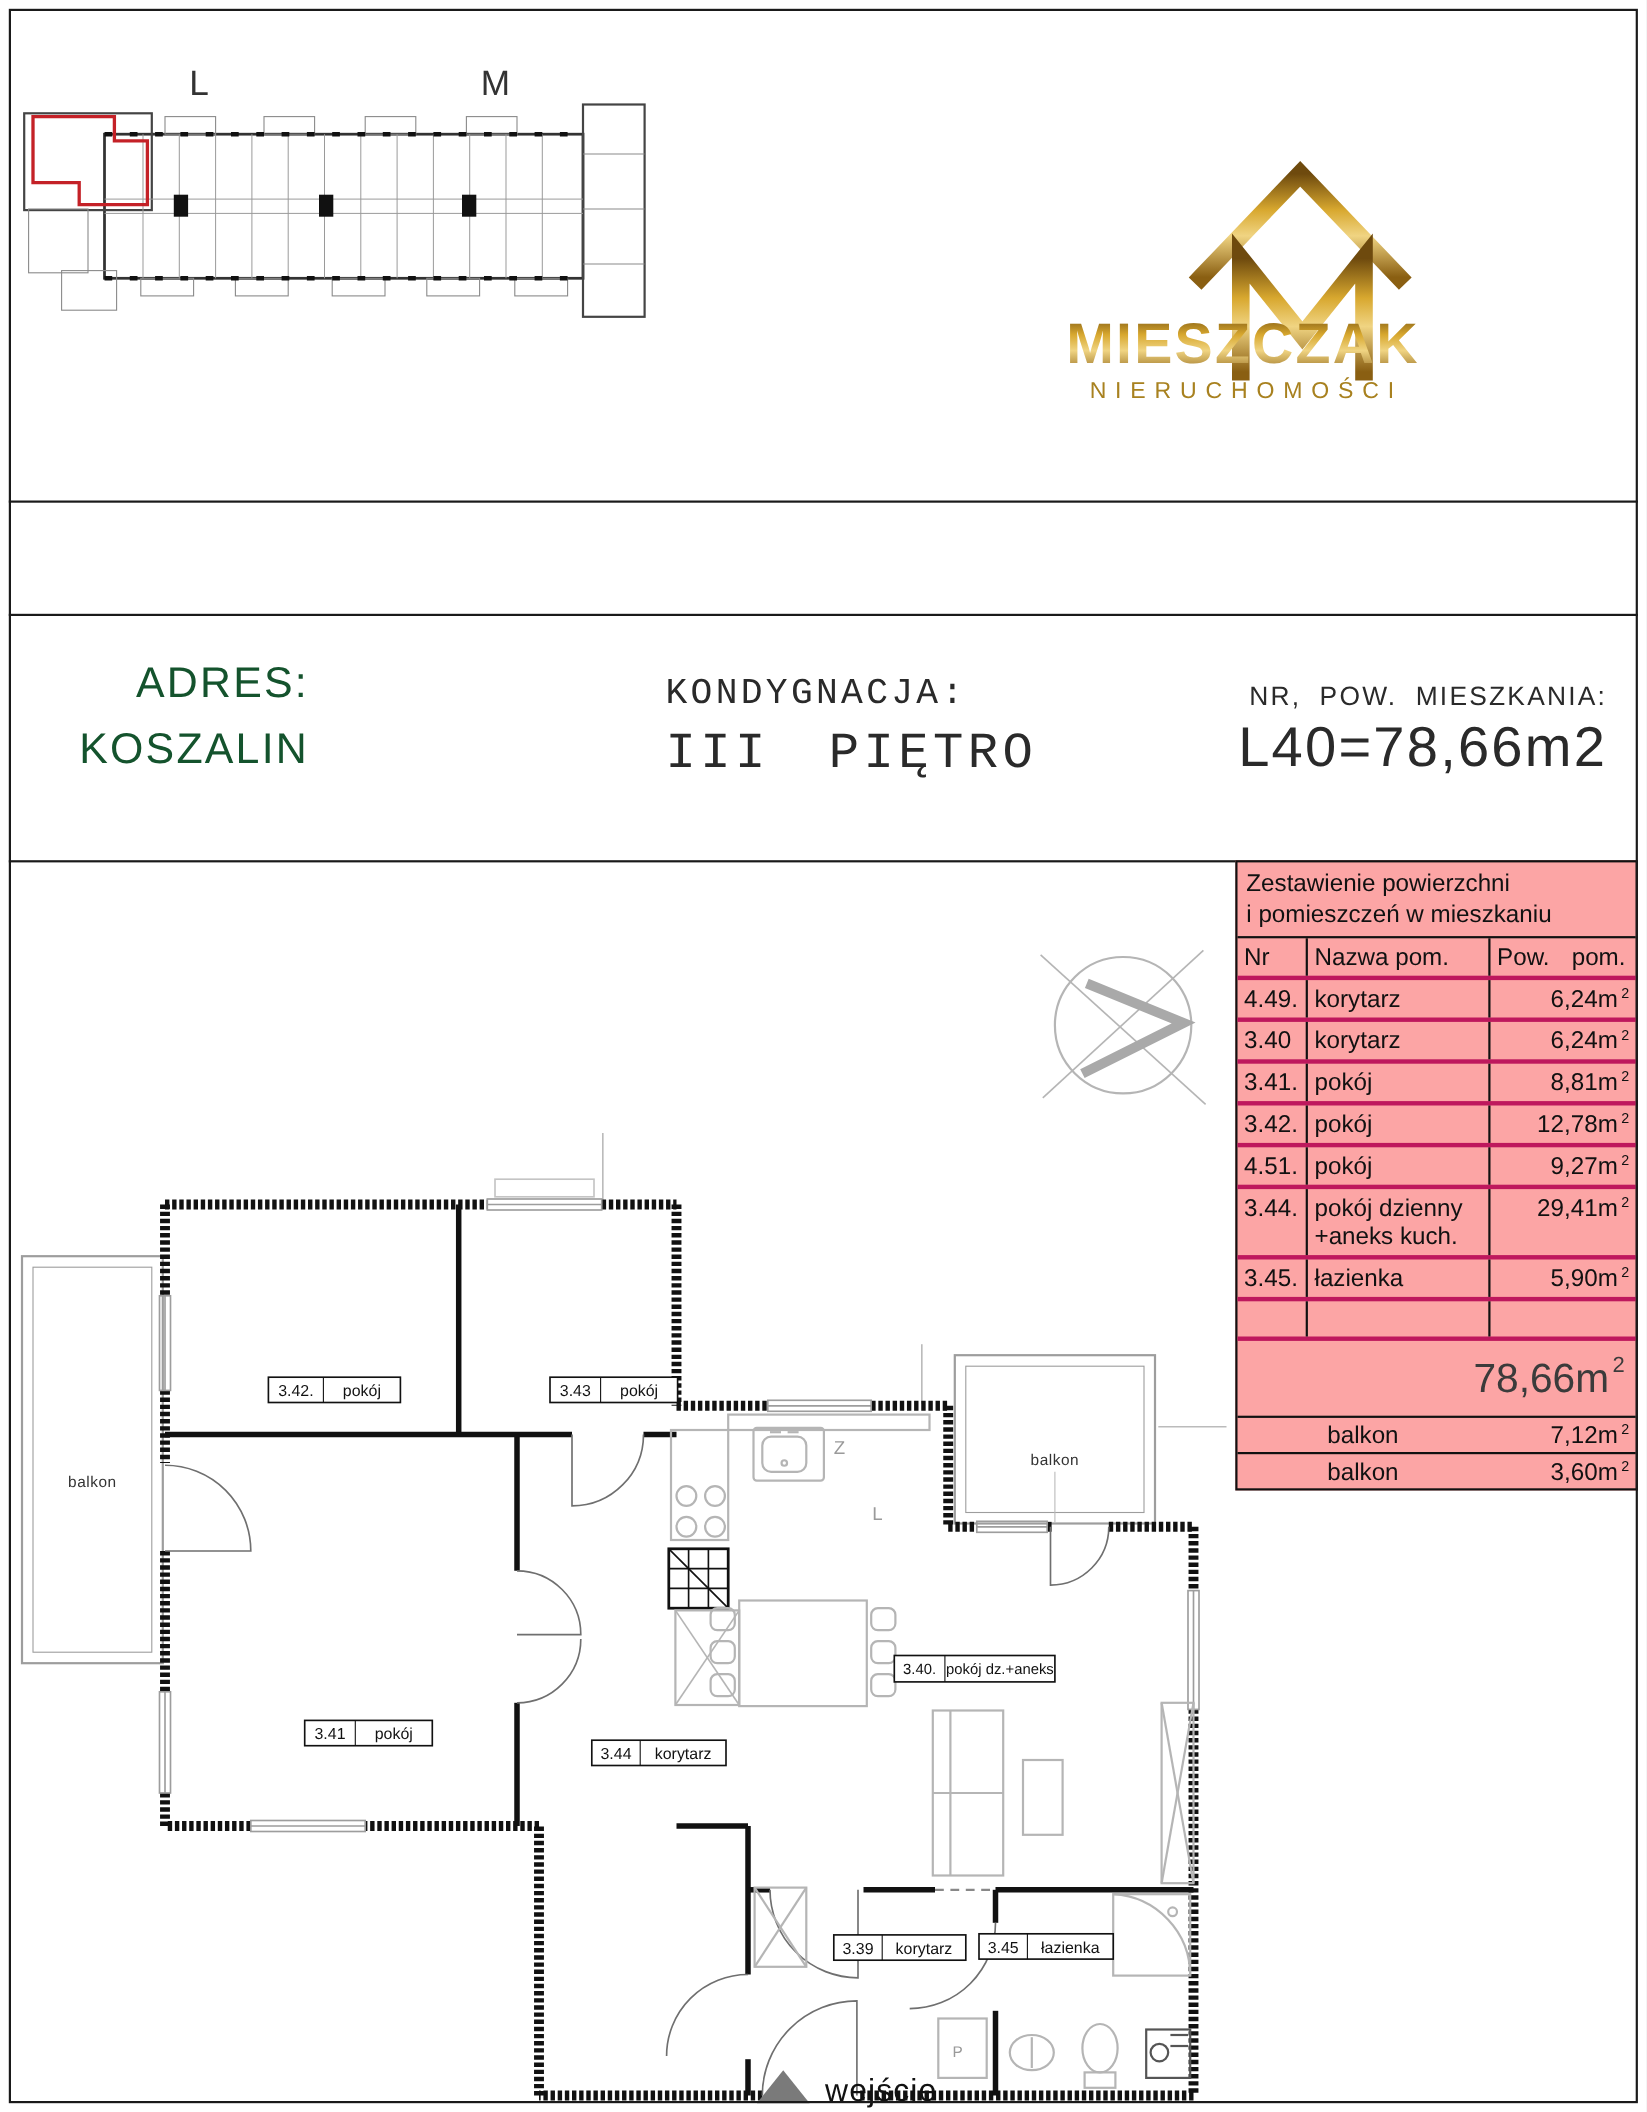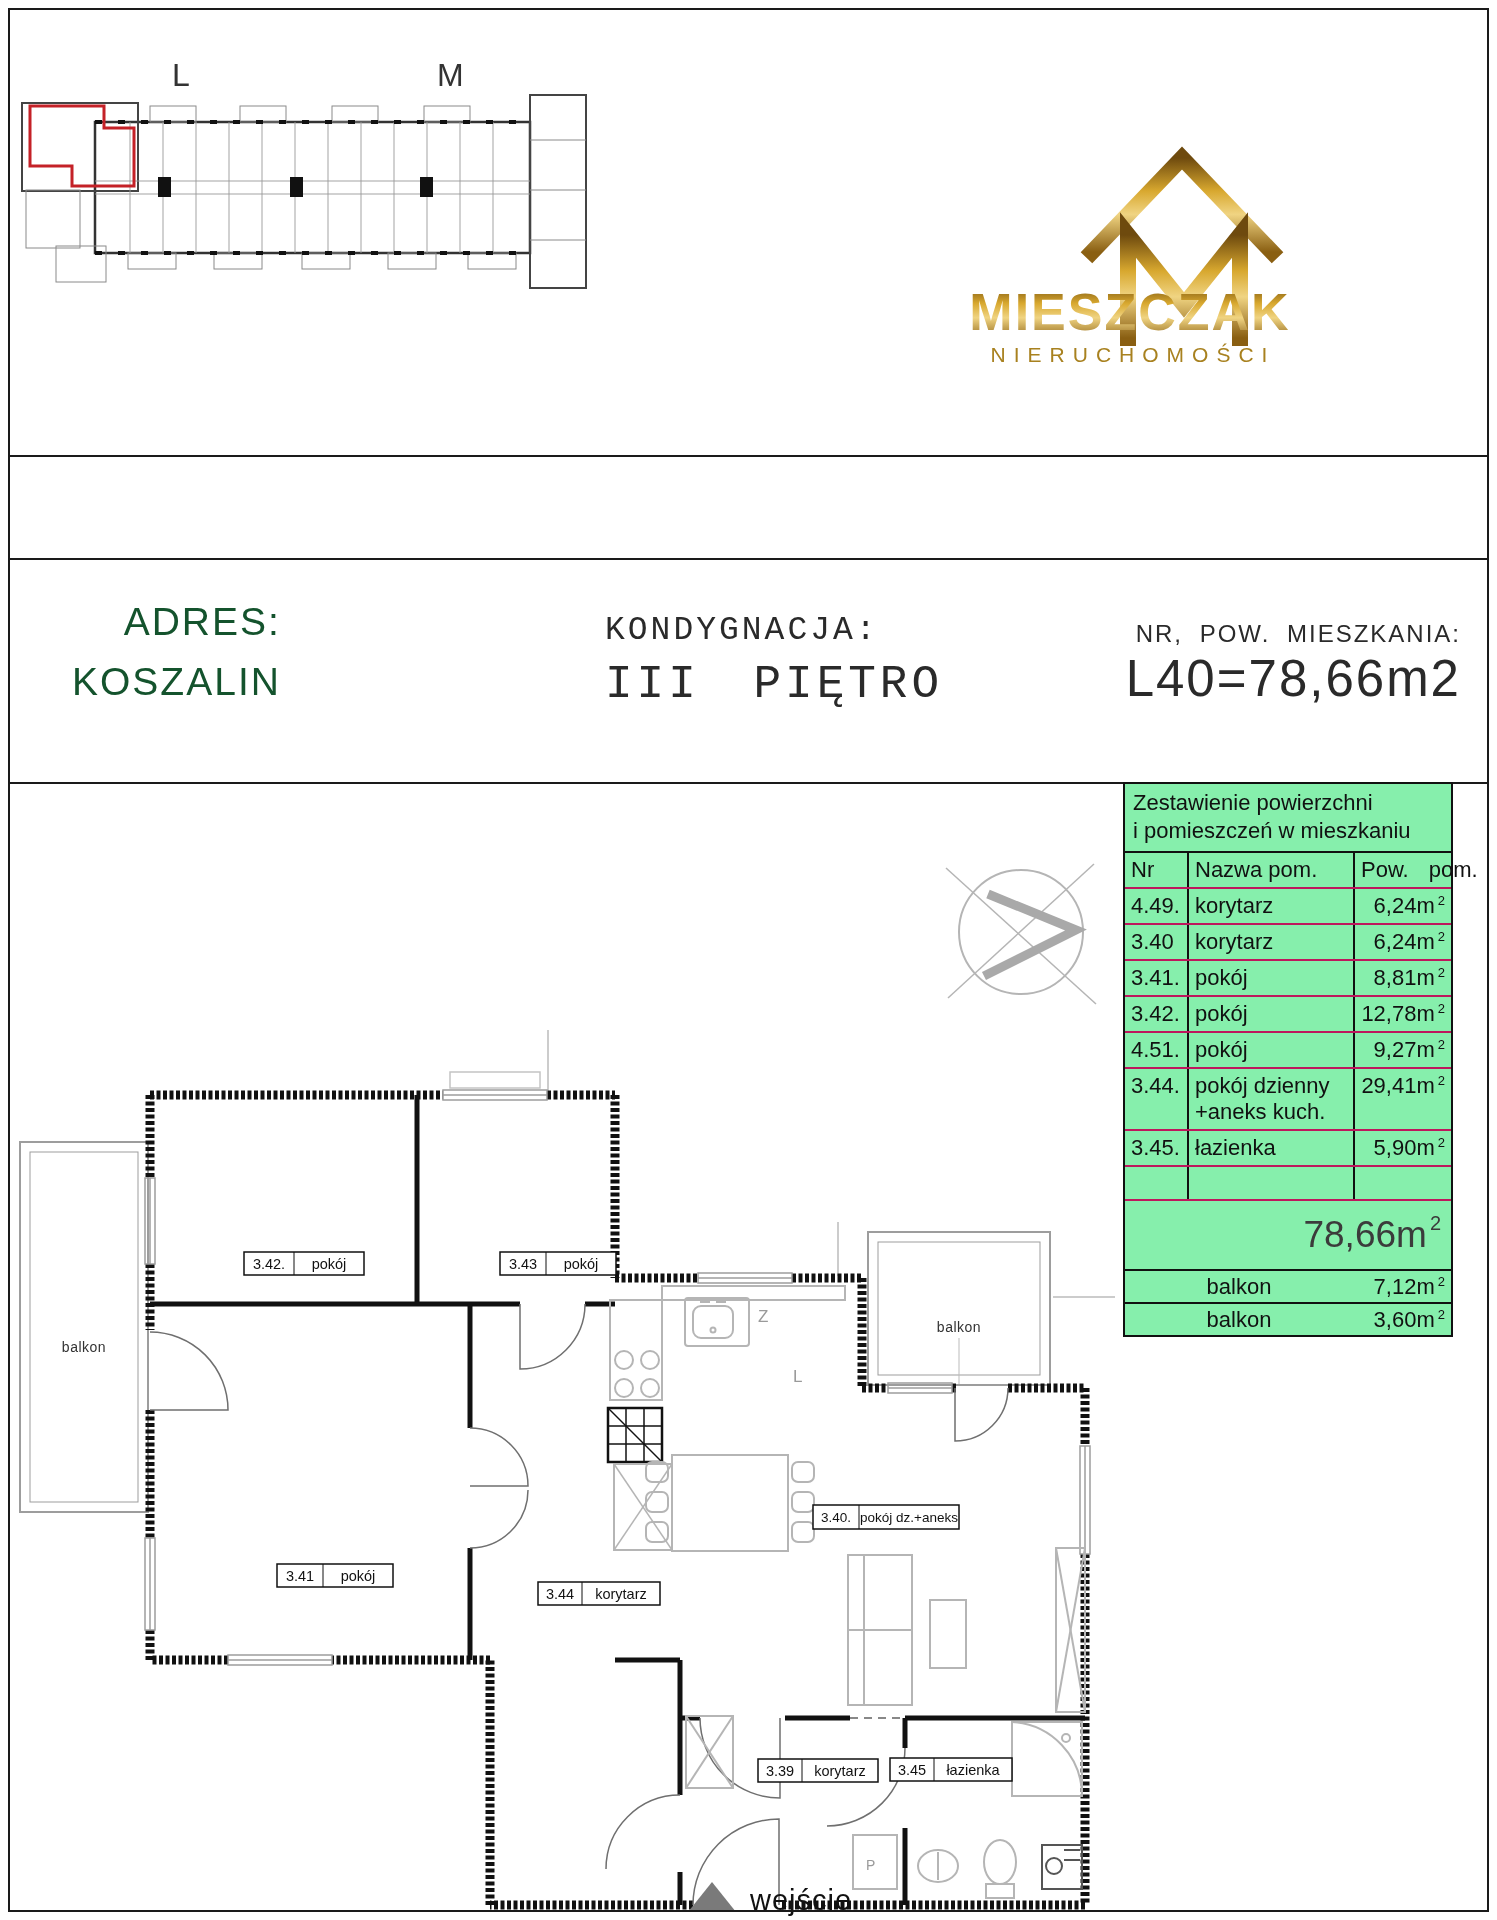--- a/index.html
+++ b/index.html
@@ -13,24 +13,24 @@
   .addr{left:72px;top:592px;font-size:39px;letter-spacing:2px;color:#14532d;line-height:1.55;text-align:right;}
   .addr .row{white-space:nowrap;}
   .addr .estate{word-spacing:10px;}
   .kond{left:605px;top:612px;color:#2a2a2a;font-family:Liberation Mono, monospace;}
   .kond .lab{font-size:33px;letter-spacing:3px;}
   .kond .val{font-size:46px;letter-spacing:4px;word-spacing:22px;margin-top:10px;}
   .nrm{right:36px;top:620px;text-align:right;color:#2a2a2a;}
   .nrm .lab{font-size:24px;letter-spacing:2px;word-spacing:8px;}
   .nrm .val{font-size:51px;letter-spacing:2px;margin-top:1px;}
   
-  .tbl{left:1123px;top:782px;width:330px;border:2px solid #111;background:#86efac;
+  .tbl{left:1123px;top:782px;width:366px;border:2px solid #111;background:#fca5a5;
        font-size:22px;color:#111;box-sizing:border-box;}
   .t-title{padding:5px 8px 7px 8px;border-bottom:2px solid #111;line-height:1.25;}
-  .t-colhead,.t-row{display:grid;grid-template-columns:62px 166px 1fr;border-bottom:2px solid #be185d;}
+  .t-colhead,.t-row{display:grid;grid-template-columns:62px 166px 1fr;border-bottom:4px solid #be185d;}
   .t-colhead>div,.t-row>div{padding:4px 6px;box-sizing:border-box;}
   .c-name,.c-area{border-left:2px solid #111;}
   .c-area{text-align:right;white-space:nowrap;}
   .c-name{white-space:pre-line;}
   .powpom{word-spacing:14px;}
   .t-empty{height:32px;}
   .sup{font-size:13px;position:relative;top:-8px;margin-left:3px;}
   .t-total{display:flex;justify-content:flex-end;align-items:center;height:68px;
            border-bottom:2px solid #111;font-size:37px;color:#3b3b3b;padding:0 10px;}
   .t-total .sup{font-size:20px;top:-12px;}

